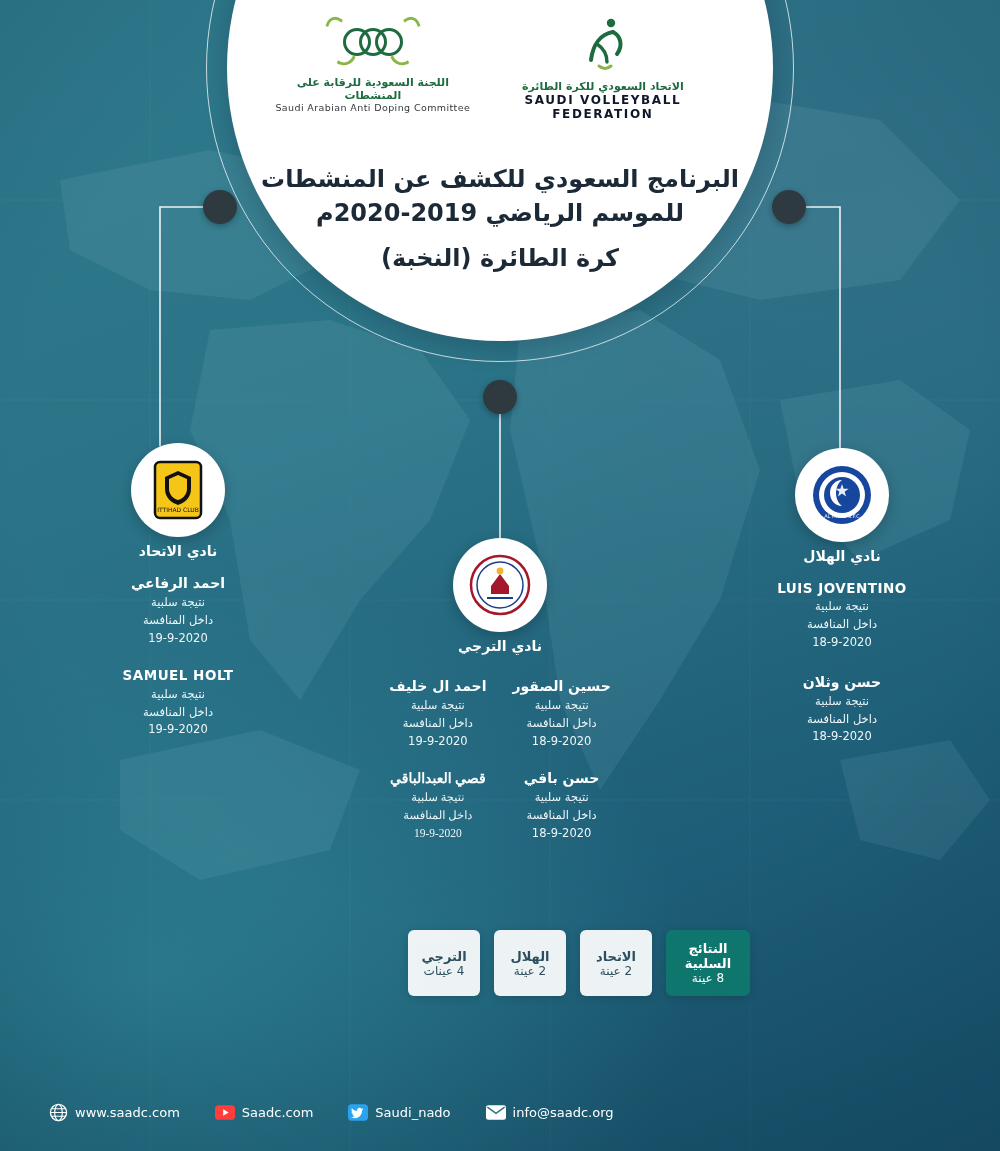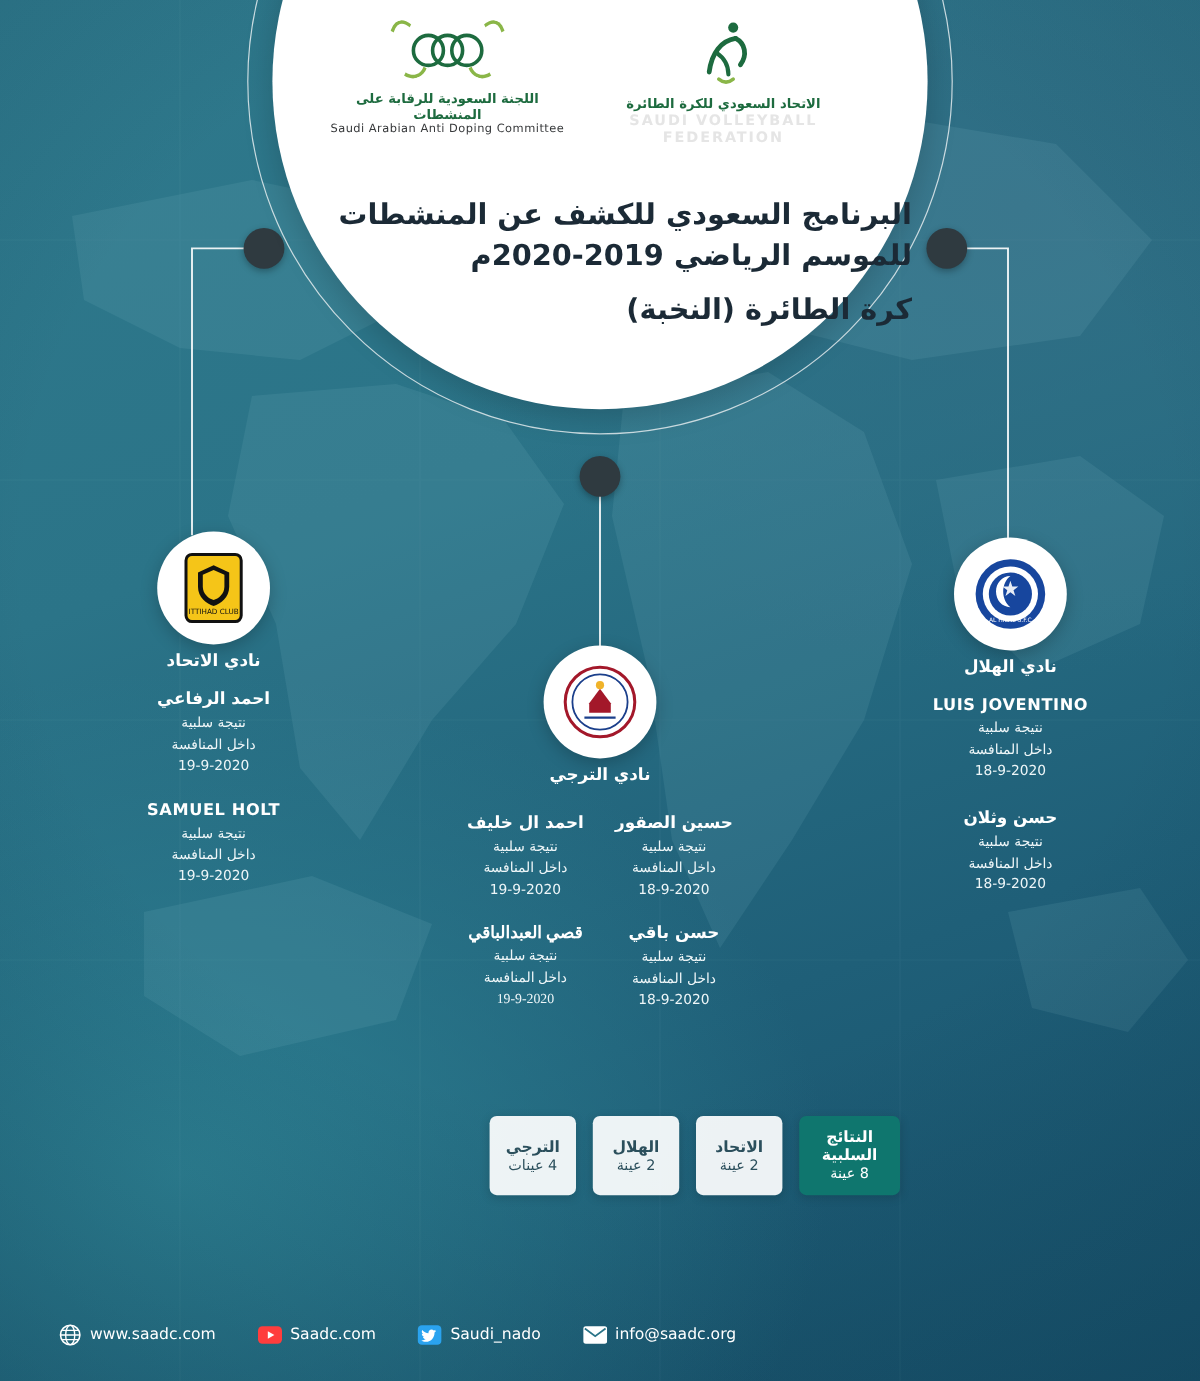--- a/index.html
+++ b/index.html
@@ -48,25 +48,25 @@
     border:3px solid #1d6b3f;
   }
   .saadc-mark .leafL, .saadc-mark .leafR {
     position:absolute; top:2px; width:30px; height:50px; border-radius:50% 50% 50% 50%/60% 60% 40% 40%;
     border:3px solid #8ab648; border-color:#8ab648 transparent #8ab648 transparent;
   }
   .saadc-mark .leafL { left:0; transform:rotate(-18deg); }
   .saadc-mark .leafR { right:0; transform:rotate(18deg); }
 
   .svf-mark { width:64px; height:60px; margin:0 auto 6px; }
-  .svf-en { font-size:12px; letter-spacing:1.6px; color:#e5e5e5; font-weight:bold; }
+  .svf-en { font-size:12px; letter-spacing:1.6px; color:#0f172a; font-weight:bold; }
 
   #title {
     position:absolute; left:240px; top:162px; width:520px;
-    text-align:right; direction:rtl; color:#1b2a36;
+    text-align:center; direction:rtl; color:#1b2a36;
   }
   #title .line { font-size:24px; line-height:1.42; font-weight:bold; }
   #title .sub { font-size:24px; font-weight:bold; margin-top:14px; }
 
   
   #connectors { position:absolute; inset:0; }
   .node-dot {
     position:absolute; width:34px; height:34px; border-radius:50%;
     background:#2f3a40; box-shadow:0 2px 6px rgba(0,0,0,0.3);
   }

